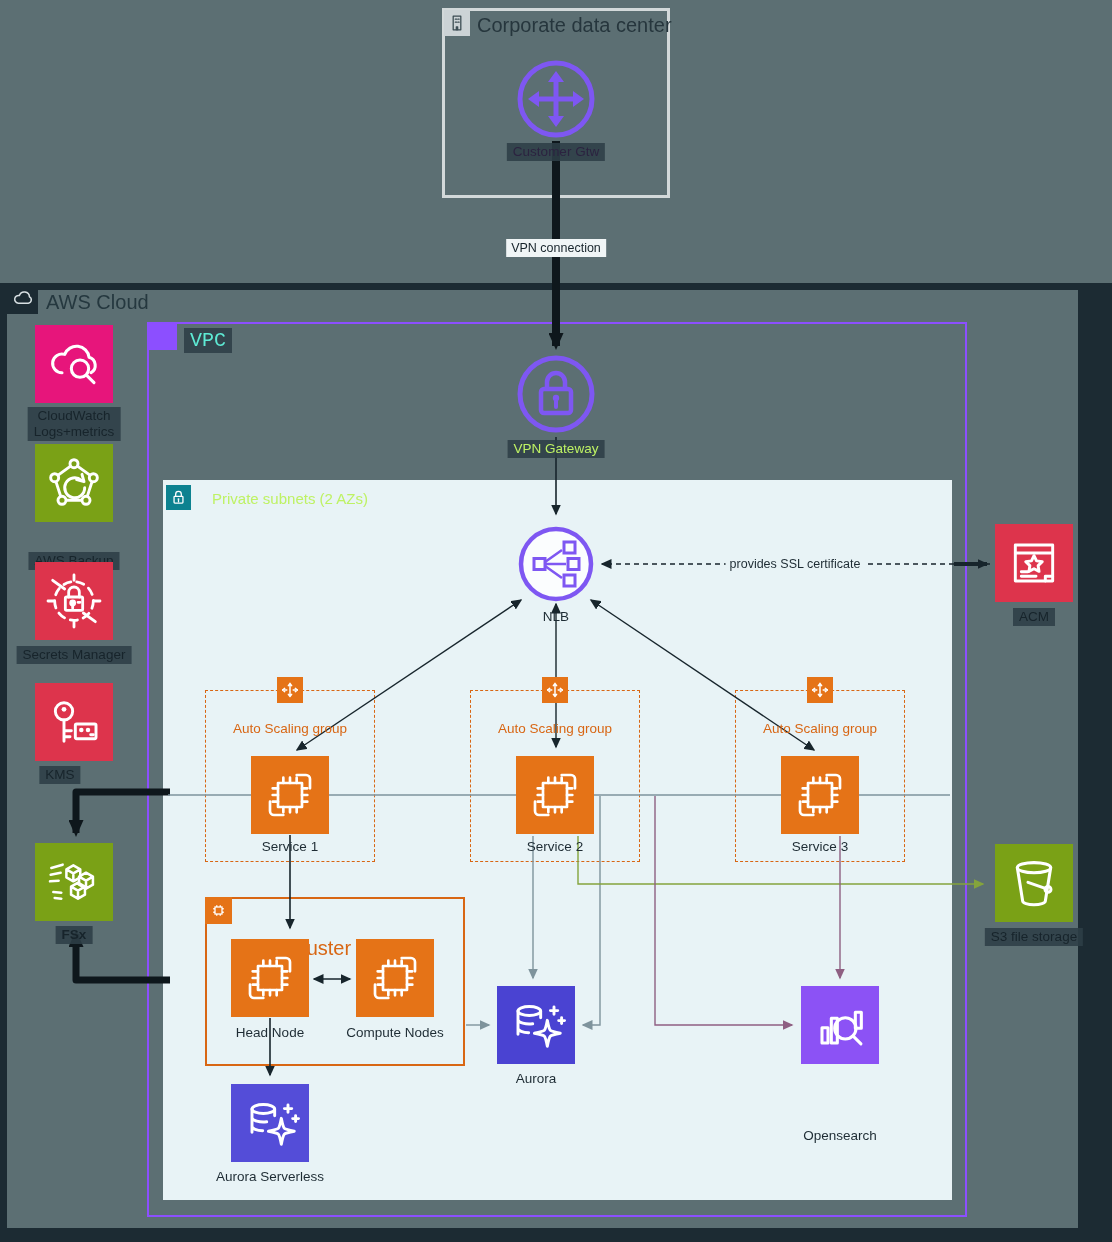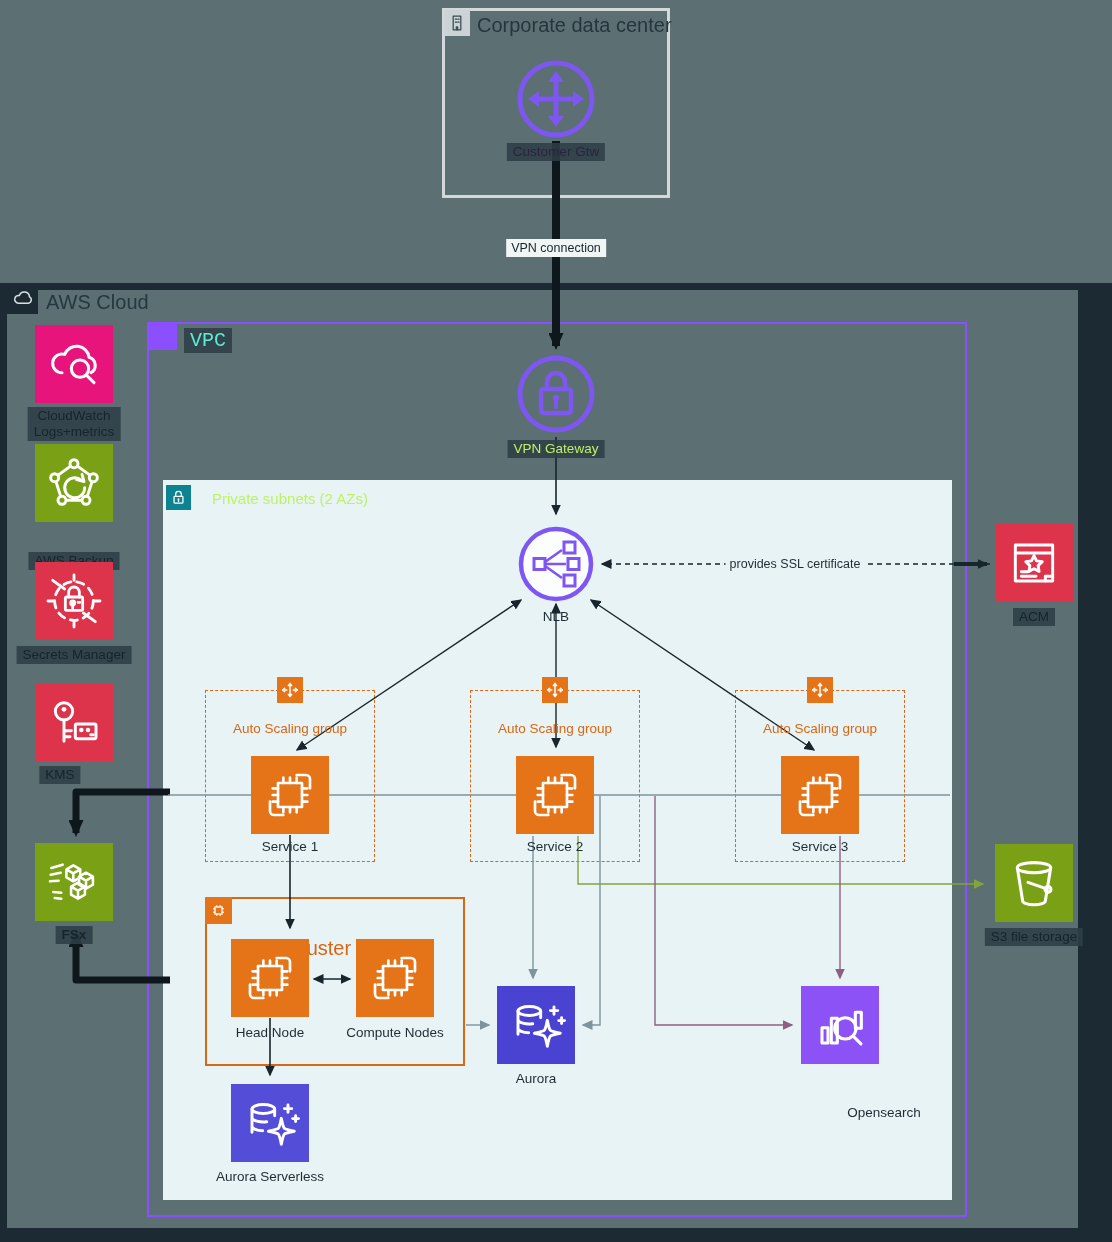--- a/index.html
+++ b/index.html
@@ -227,21 +227,21 @@
 
   <div class="icon" style="left:801px;top:986px;width:78px;height:78px;background:#8c52f5;">
     <svg viewBox="0 0 48 48" width="64" height="64" fill="none" stroke="#fff" stroke-width="2.3" stroke-linecap="round" stroke-linejoin="round">
       <rect x="10.5" y="26" width="4.5" height="11.5"></rect>
       <rect x="17.5" y="19" width="4.5" height="18.5"></rect>
       <rect x="35.5" y="14.5" width="4.5" height="12"></rect>
       <circle cx="28" cy="26.5" r="8"></circle>
       <path d="M33.7 32.2l6 6"></path>
     </svg>
   </div>
-  <div class="lbl" style="left:840px;top:1105px;margin-left:44px;">Opensearch</div>
+  <div class="lbl" style="left:840px;top:1128px;">Opensearch</div>
 
   <div class="icon" style="left:995px;top:524px;width:78px;height:78px;background:#dd344c;">
     <svg viewBox="0 0 48 48" width="64" height="64" fill="none" stroke="#fff" stroke-width="2.2" stroke-linecap="round" stroke-linejoin="round">
       <rect x="10" y="10.5" width="28" height="27"></rect>
       <path d="M10 16.5h28"></path>
       <path d="M24 18.5l1.9 3.9 4.3.6-3.1 3 .7 4.3-3.8-2-3.8 2 .7-4.3-3.1-3 4.3-.6z"></path>
       <path d="M14.5 30.5h5M14.5 34h11M32.5 37.5v-3.5h5.5"></path>
     </svg>
   </div>
   <div class="lbl pill" style="left:1034px;top:608px;">ACM</div>

